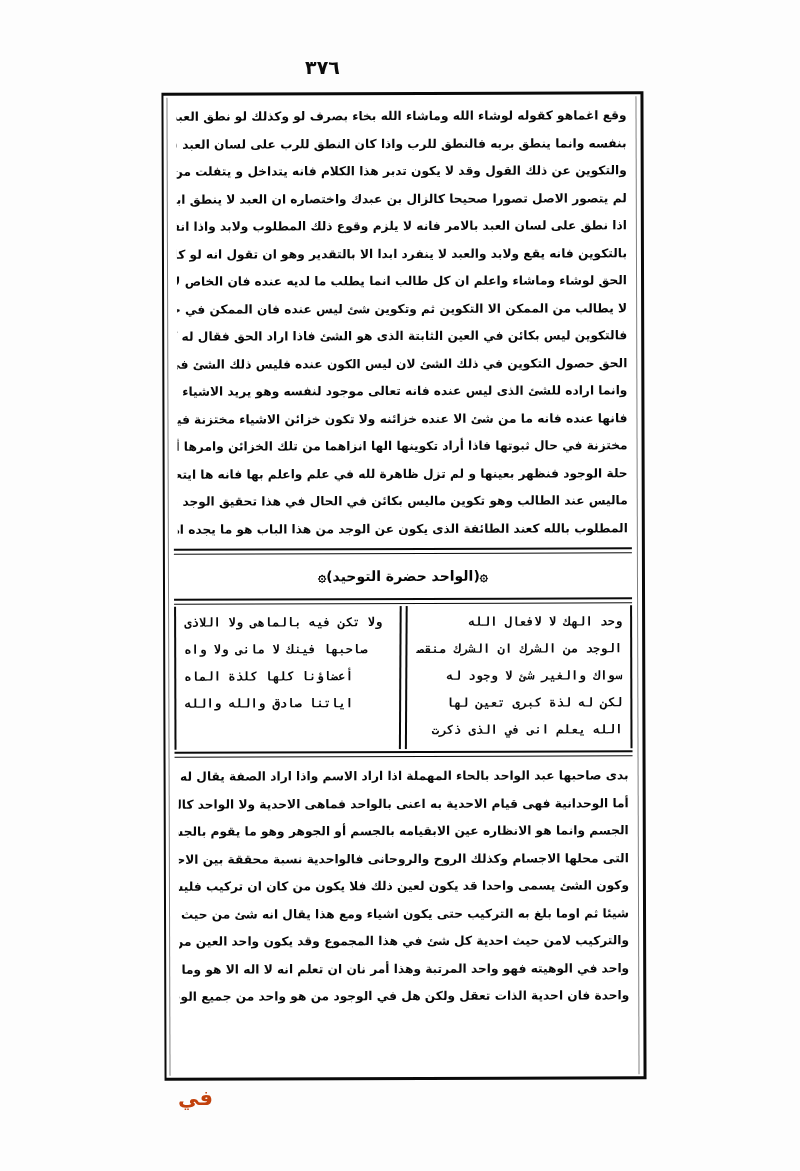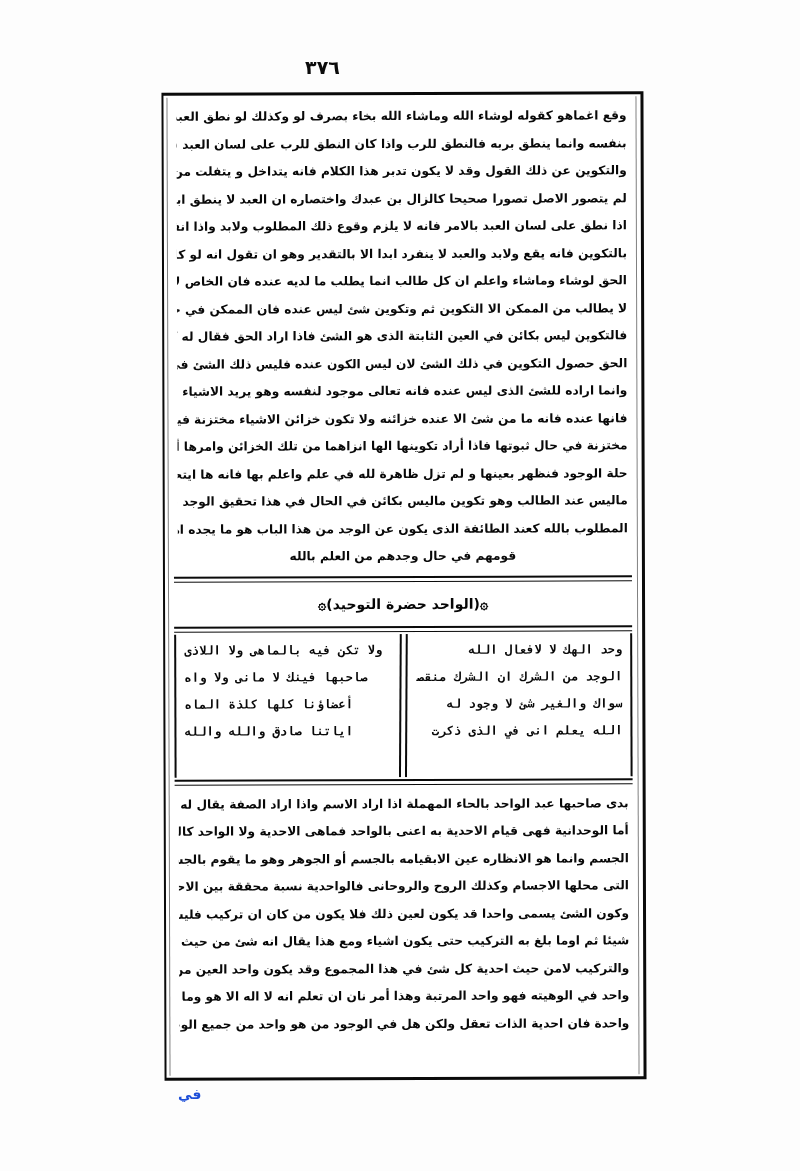--- a/index.html
+++ b/index.html
@@ -189,23 +189,23 @@
     letter-spacing: -0.2px;
   }
 
   
   .catchword {
     position: absolute;
     left: 178px;
     top: 1086px;
     direction: rtl;
     font-family: "DejaVu Sans", sans-serif;
-    font-size: 14px;
-    font-weight: 700;
-    color: #1d4ed8;
+    font-size: 21px;
+    font-weight: 700;
+    color: #c2410c;
   }
 </style>
 </head>
 <body>
 
 <div id="page">
 
   <div class="folio">٣٧٦</div>
 
   <div class="frame">
@@ -221,37 +221,37 @@
         <div class="line">الحق لوشاء وماشاء واعلم ان كل طالب انما يطلب ما لديه عنده فان الخاص لا يبتغى والحق</div>
         <div class="line">لا يطالب من الممكن الا التكوين ثم وتكوين شئ ليس عنده فان الممكن في حال عدمه ليس يكون</div>
         <div class="line">فالتكوين ليس بكائن في العين الثابتة الذى هو الشئ فاذا اراد الحق فقال له كن فيكون فاراد</div>
         <div class="line">الحق حصول التكوين في ذلك الشئ لان ليس الكون عنده فليس ذلك الشئ في ارادة التكوين لنفسه</div>
         <div class="line">وانما اراده للشئ الذى ليس عنده فانه تعالى موجود لنفسه وهو يريد الاشياء لا للاشياء لانفسه</div>
         <div class="line">فانها عنده فانه ما من شئ الا عنده خزائنه ولا تكون خزائن الاشياء مختزنة فيه فالاشياء عنده</div>
         <div class="line">مختزنة في حال ثبوتها فاذا أراد تكوينها الها انزاهما من تلك الخزائن وامرها أن تكون فتكسى</div>
         <div class="line">حلة الوجود فنظهر بعينها و لم تزل ظاهرة لله في علم واعلم بها فانه ها ايتحقق ان الله يطالب</div>
         <div class="line">ماليس عند الطالب وهو تكوين ماليس بكائن في الحال في هذا تحقيق الوجد بالحيم وهو الوجود</div>
         <div class="line">المطلوب بالله كعند الطائفة الذى يكون عن الوجد من هذا الباب هو ما يجده اهل الوجد في</div>
-        <div class="line short">قومهم في حال وجدهم من العلم بالله</div>
       </div>
 
       <div class="rule-double"></div>
 
       <div class="heading-band">
         <div class="heading-text">۞(الواحد حضرة التوحيد)۞</div>
       </div>
 
       <div class="rule-double"></div>
 
       <div class="verse-section">
 
         <div class="verse-col col-right">
           <div class="vline">وحد الهك لا لافعال الله</div>
           <div class="vline">الوجد من الشرك ان الشرك منقصة</div>
           <div class="vline">سواك والغير شئ لا وجود له</div>
+          <div class="vline">لكن له لذة كبرى تعين لها</div>
           <div class="vline">الله يعلم انى في الذى ذكرت</div>
         </div>
 
         <div class="verse-divider"></div>
 
         <div class="verse-col col-left">
           <div class="vline">ولا تكن فيه بالماهى ولا اللاذى</div>
           <div class="vline">صاحبها فينك لا مانى ولا واه</div>
           <div class="vline">أعضاؤنا كلها كلذة الماه</div>
           <div class="vline">اياتنا صادق والله والله</div>

